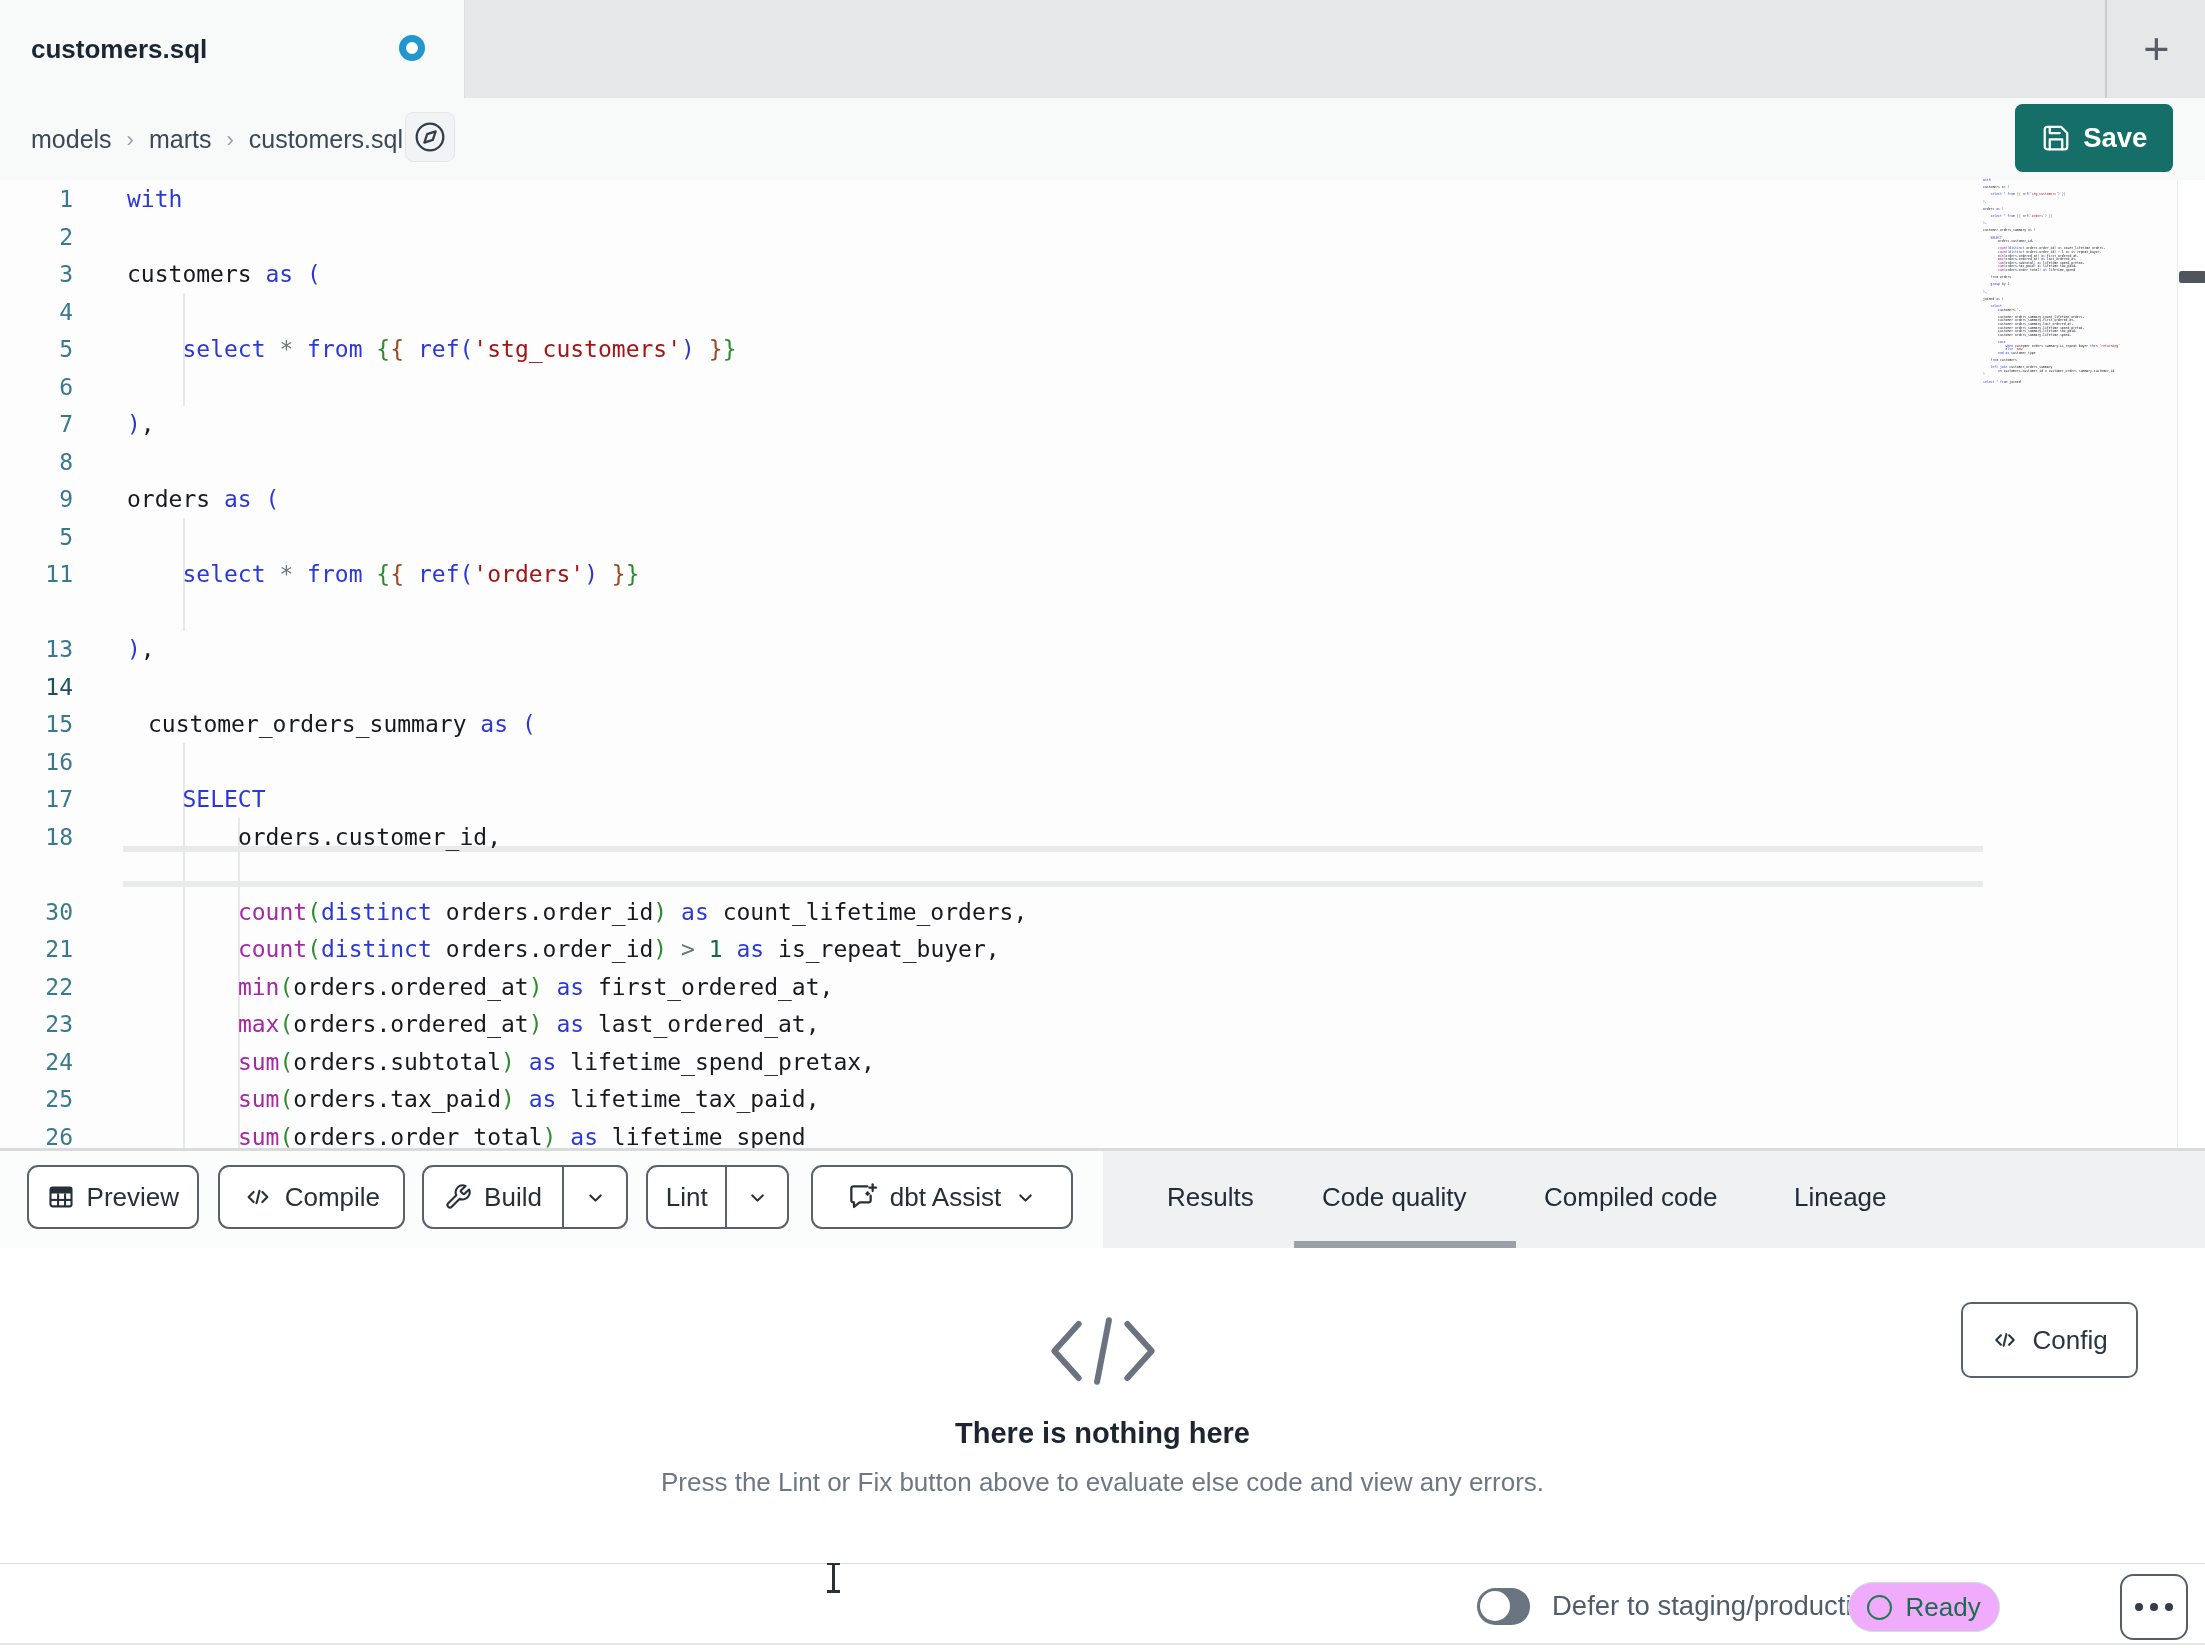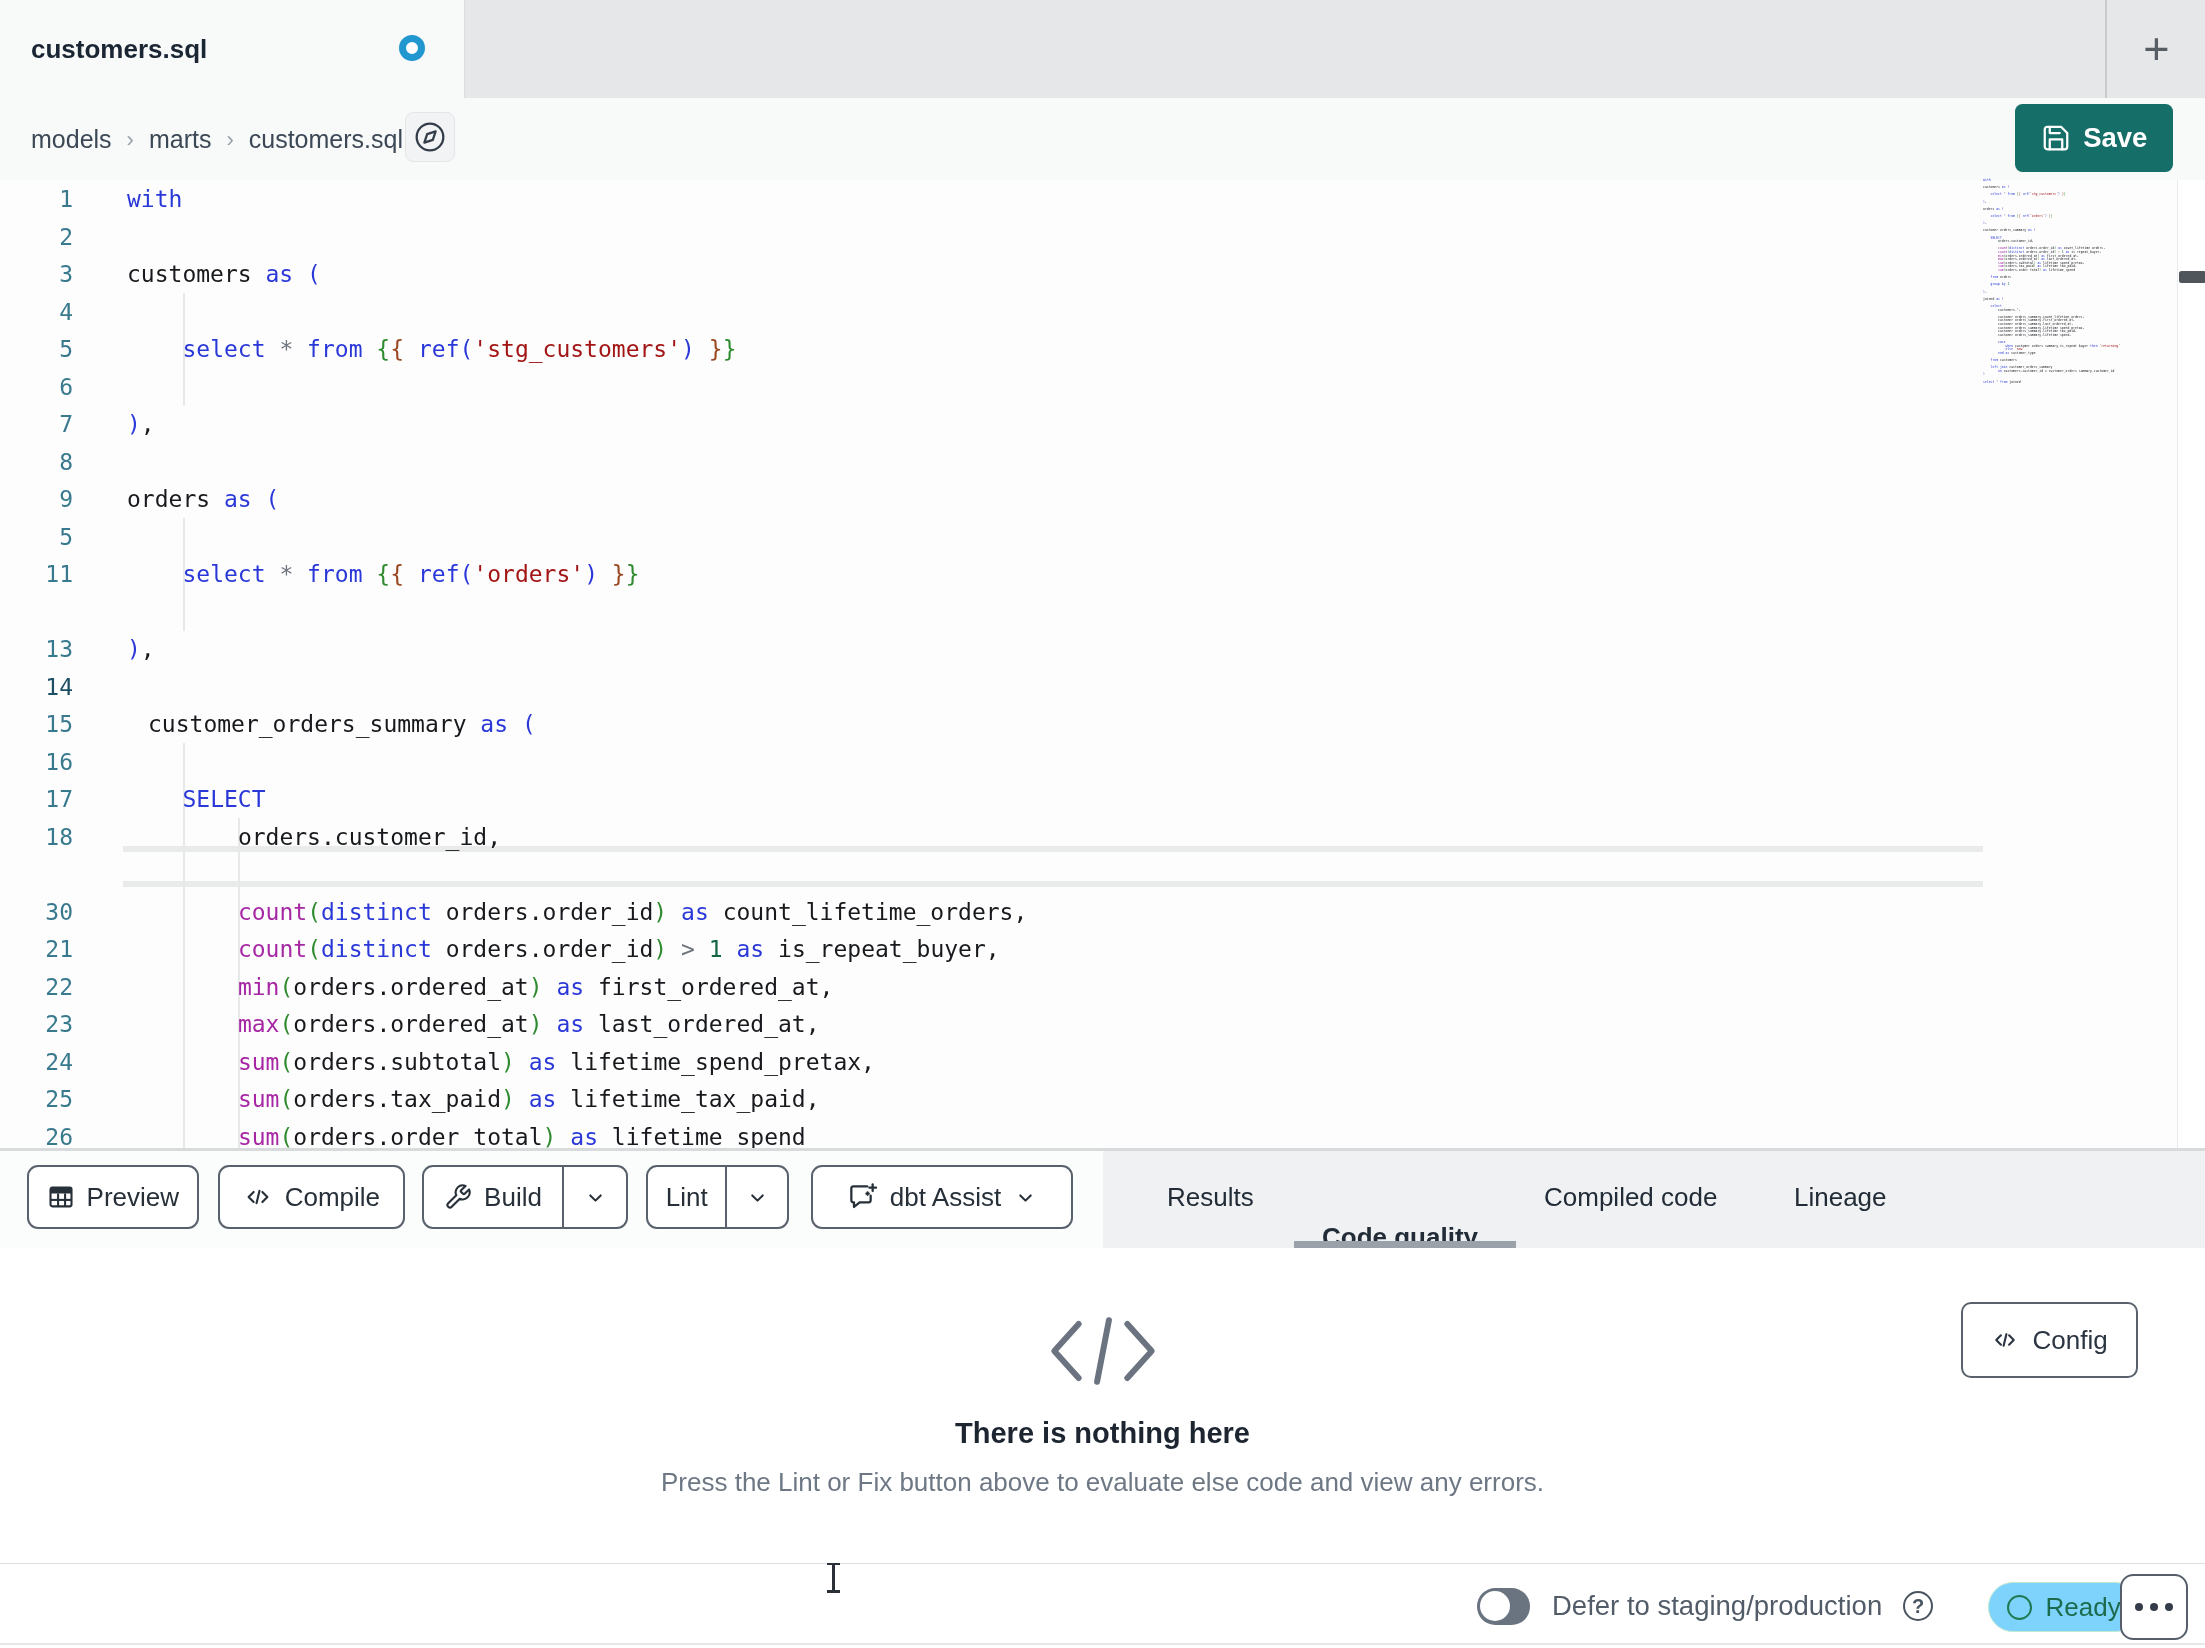--- a/index.html
+++ b/index.html
@@ -42,37 +42,37 @@
 
   .editor-bottom-divider{left:0;top:1148px;width:2205px;height:2.5px;background:#d9dadb;}
 
   
   .toolstrip{left:0;top:1151px;width:2205px;height:98px;background:#fbfcfc;}
   .toolstrip-right{left:1103px;top:1151px;width:1102px;height:98px;background:#eff1f2;}
   .tbtn{top:1165px;height:64px;border:2.1px solid #59626c;border-radius:11px;background:#ffffff;display:flex;align-items:center;justify-content:center;gap:11.7px;font-size:26px;color:#273039;box-sizing:border-box;cursor:pointer;}
   .tbtn .seg-div{width:1.7px;height:100%;background:#59626c;align-self:stretch;}
   .chev{display:flex;align-items:center;justify-content:center;}
   .rtab{top:1151px;height:92px;display:flex;align-items:center;font-size:26px;color:#222c37;cursor:pointer;}
-  .rtab.active{font-weight:700;margin-top:40px;}
+  .rtab.active{font-weight:400;}
   .tab-underline{left:1294px;top:1241px;width:222px;height:6.7px;background:#9aa1a9;}
 
   
   .panel{left:0;top:1248px;width:2205px;height:315px;background:#ffffff;}
   .empty-icon{left:1019px;top:1305px;width:167px;height:92px;display:flex;align-items:center;justify-content:center;color:#6b7380;}
   .empty-title{left:0;top:1417px;width:2205px;text-align:center;font-size:29px;font-weight:bold;color:#1d2531;}
   .empty-sub{left:0;top:1467px;width:2205px;text-align:center;font-size:26px;color:#6e7885;}
   .config-btn{left:1961px;top:1302px;width:177px;height:76px;border:2.1px solid #59626c;border-radius:10px;background:#fff;display:flex;align-items:center;justify-content:center;gap:13.3px;font-size:26px;color:#2b3542;box-sizing:border-box;cursor:pointer;}
 
   
   .statusbar{left:0;top:1563px;width:2205px;height:85px;background:#ffffff;border-top:1.7px solid #dcdee0;box-sizing:border-box;}
   .toggle{left:1477px;top:1588px;width:53px;height:37px;border-radius:18.3px;background:#6a7380;cursor:pointer;}
   .knob{position:absolute;left:3.3px;top:3.3px;width:30px;height:30px;border-radius:50%;background:#ffffff;}
   .defer-label{left:1552px;top:1563px;height:85px;display:flex;align-items:center;font-size:27.5px;color:#525c68;}
   .help-icon{left:1903px;top:1591px;width:30px;height:30px;border-radius:50%;border:2.1px solid #4a5460;box-sizing:border-box;display:flex;align-items:center;justify-content:center;font-size:20px;color:#4a5460;font-weight:600;}
-  .ready-badge{left:1988px;top:1582px;width:152px;height:50px;border-radius:25px;background:#7dd3fc;border:0.8px solid #bfe9d2;box-sizing:border-box;display:flex;align-items:center;gap:13.3px;padding-left:18.3px;}
+  .ready-badge{left:1848px;top:1582px;width:152px;height:50px;border-radius:25px;background:#f0abfc;border:0.8px solid #bfe9d2;box-sizing:border-box;display:flex;align-items:center;gap:13.3px;padding-left:18.3px;}
   .ready-ring{width:25px;height:25px;border-radius:50%;border:2.9px solid #1f7a52;box-sizing:border-box;}
   .ready-text{font-size:26px;color:#1c6b4d;}
   .more-btn{left:2120px;top:1574px;width:68px;height:66px;border-radius:13.3px;border:2.5px solid #555e6a;background:#fff;box-sizing:border-box;display:flex;align-items:center;justify-content:center;gap:6.7px;cursor:pointer;}
   .dot{width:8.3px;height:8.3px;border-radius:50%;background:#333c48;}
   .bottom-line{left:0;top:1643px;width:2205px;height:1.7px;background:#e7e8e9;}
 
   
   .ibeam{left:824px;top:1561px;width:18.3px;height:33px;}
   .ibeam .v{position:absolute;left:8px;top:2.5px;width:2.5px;height:28px;background:#2b3036;}
   .ibeam .h1{position:absolute;left:2.5px;top:1.7px;width:13.3px;height:2.5px;background:#2b3036;}

